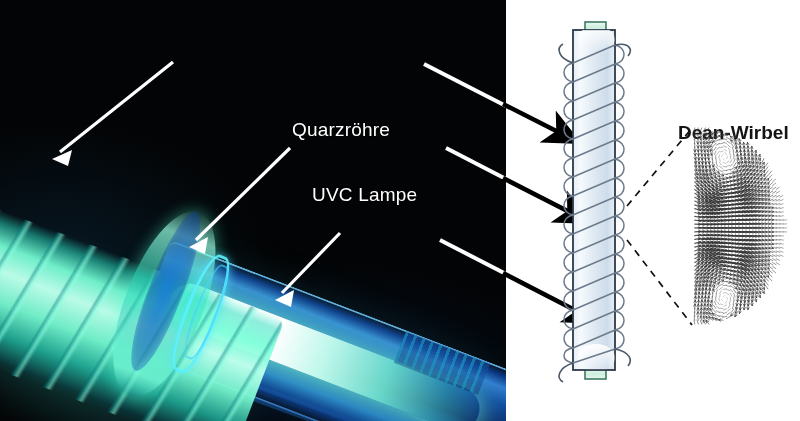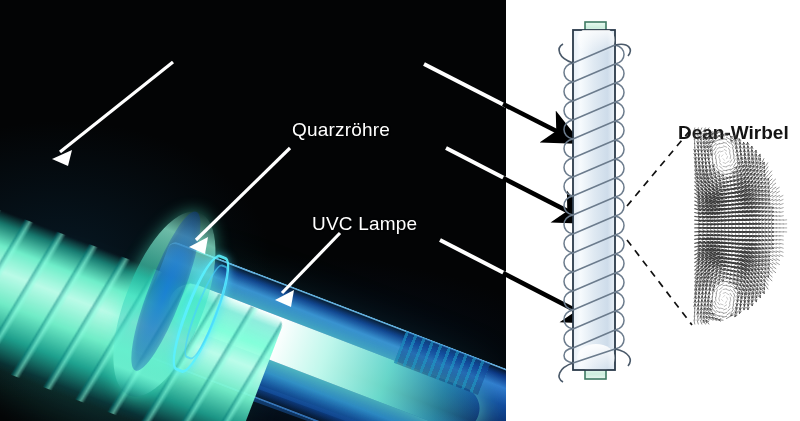--- a/index.html
+++ b/index.html
@@ -192,21 +192,21 @@
   .photo-label{
     position:absolute;
     color:#ffffff;
     font-size:19px;
     letter-spacing:.2px;
     white-space:nowrap;
     text-shadow:0 0 2px rgba(0,0,0,.9);
   }
   #label-teflon{ left:115px; top:28px; }
   #label-quartz{ left:292px; top:119px; }
-  #label-uvc{    left:312px; top:213px; }
+  #label-uvc{    left:312px; top:184px; }
 
   
   #overlay{
     position:absolute; left:0; top:0;
     width:800px; height:421px;
     pointer-events:none;
   }
 
   
   #label-dean{

